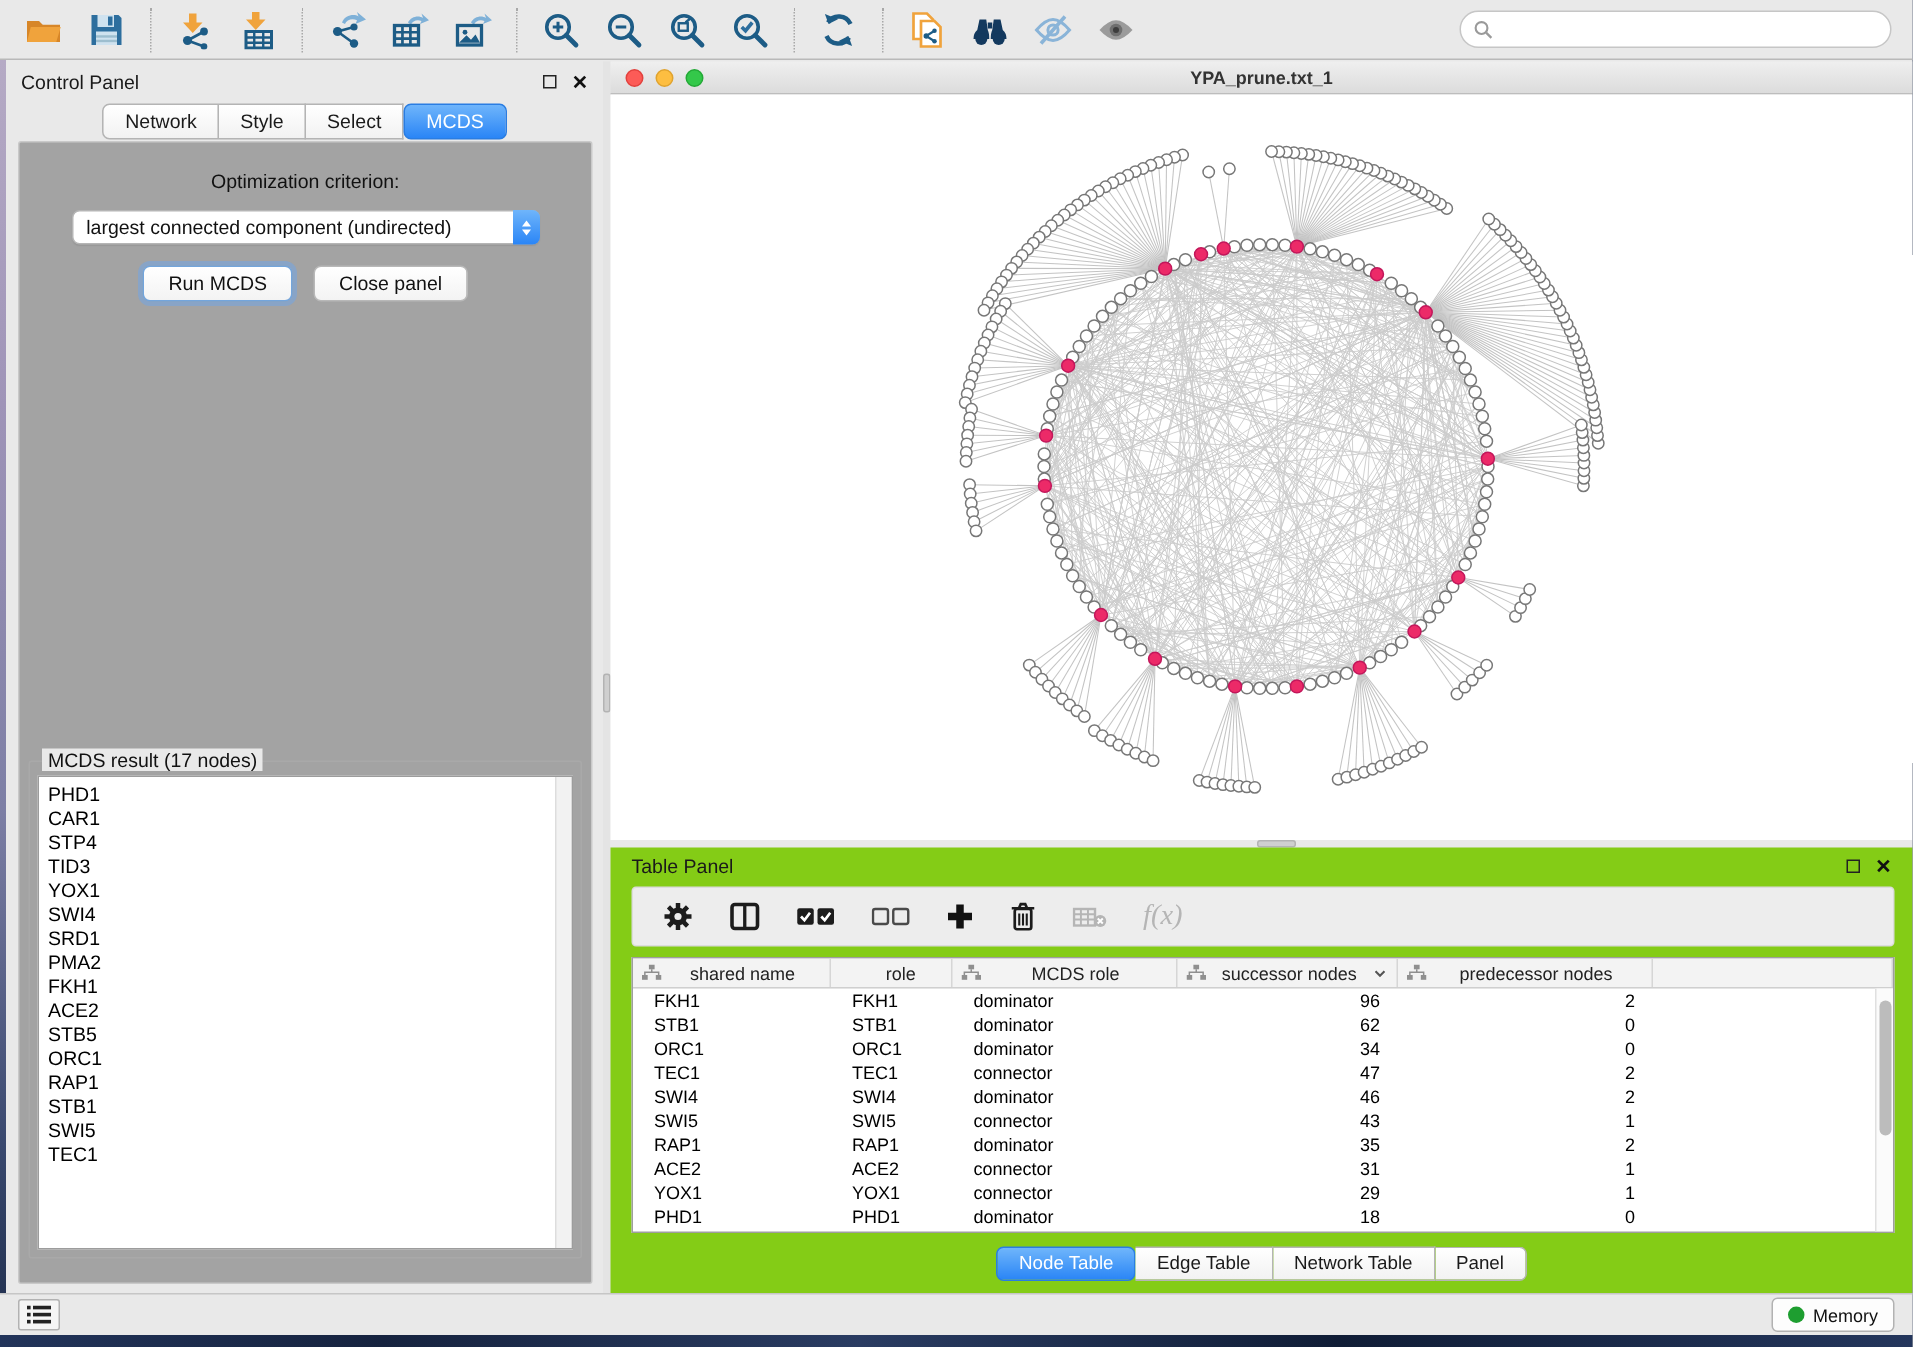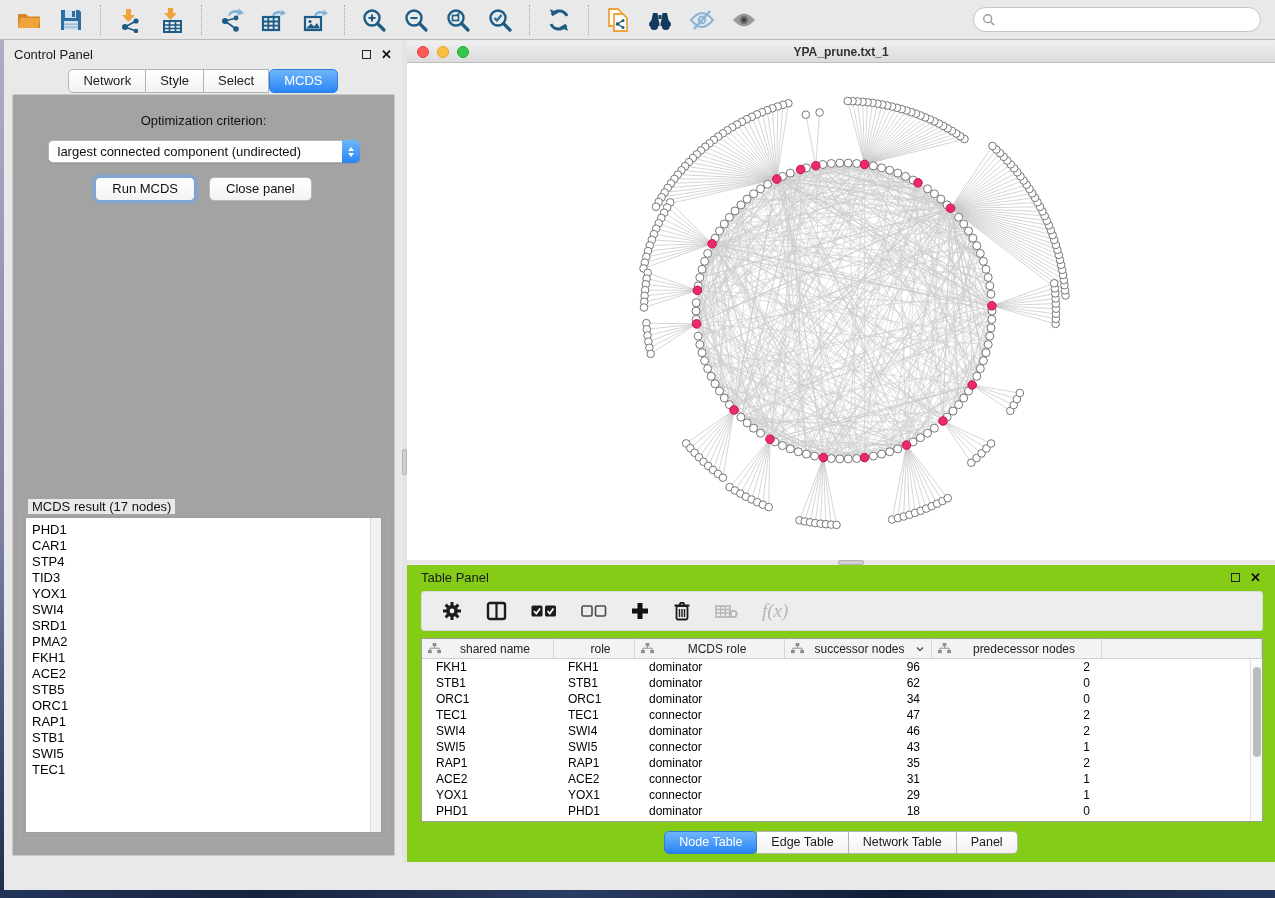--- a/index.html
+++ b/index.html
@@ -1503,14 +1503,32 @@
     </div>
 
     <div class="tp-tabs" id="tp-tabs">
         <span class="seg selected" style="font-size: 12.5px;">Node Table</span>
         <span class="seg" style="font-size: 12.5px; text-align: right;">Edge Table</span>
         <span class="seg" style="font-size: 12.5px;">Network Table</span>
         <span class="seg" style="font-size: 12.5px;">Panel</span>
       </div>
   </div>
 
+  <div class="status-bar">
+    <span class="status-left-btn">
+      <svg width="16" height="13" viewBox="0 0 16 13">
+        <g fill="#222">
+            <rect x="0" y="0.5" width="2.4" height="2.4"></rect>
+            <rect x="0" y="5.2" width="2.4" height="2.4"></rect>
+            <rect x="0" y="9.9" width="2.4" height="2.4"></rect>
+        <rect x="4" y="0.5" width="12" height="2.4"></rect>
+            <rect x="4" y="5.2" width="12" height="2.4"></rect>
+            <rect x="4" y="9.9" width="12" height="2.4"></rect>
+          </g>
+      </svg>
+    </span>
+    <span class="memory-btn">
+      <span class="mem-dot"></span>
+      <span>Memory</span>
+    </span>
+  </div>
 
 </div>
 
 </body></html>

